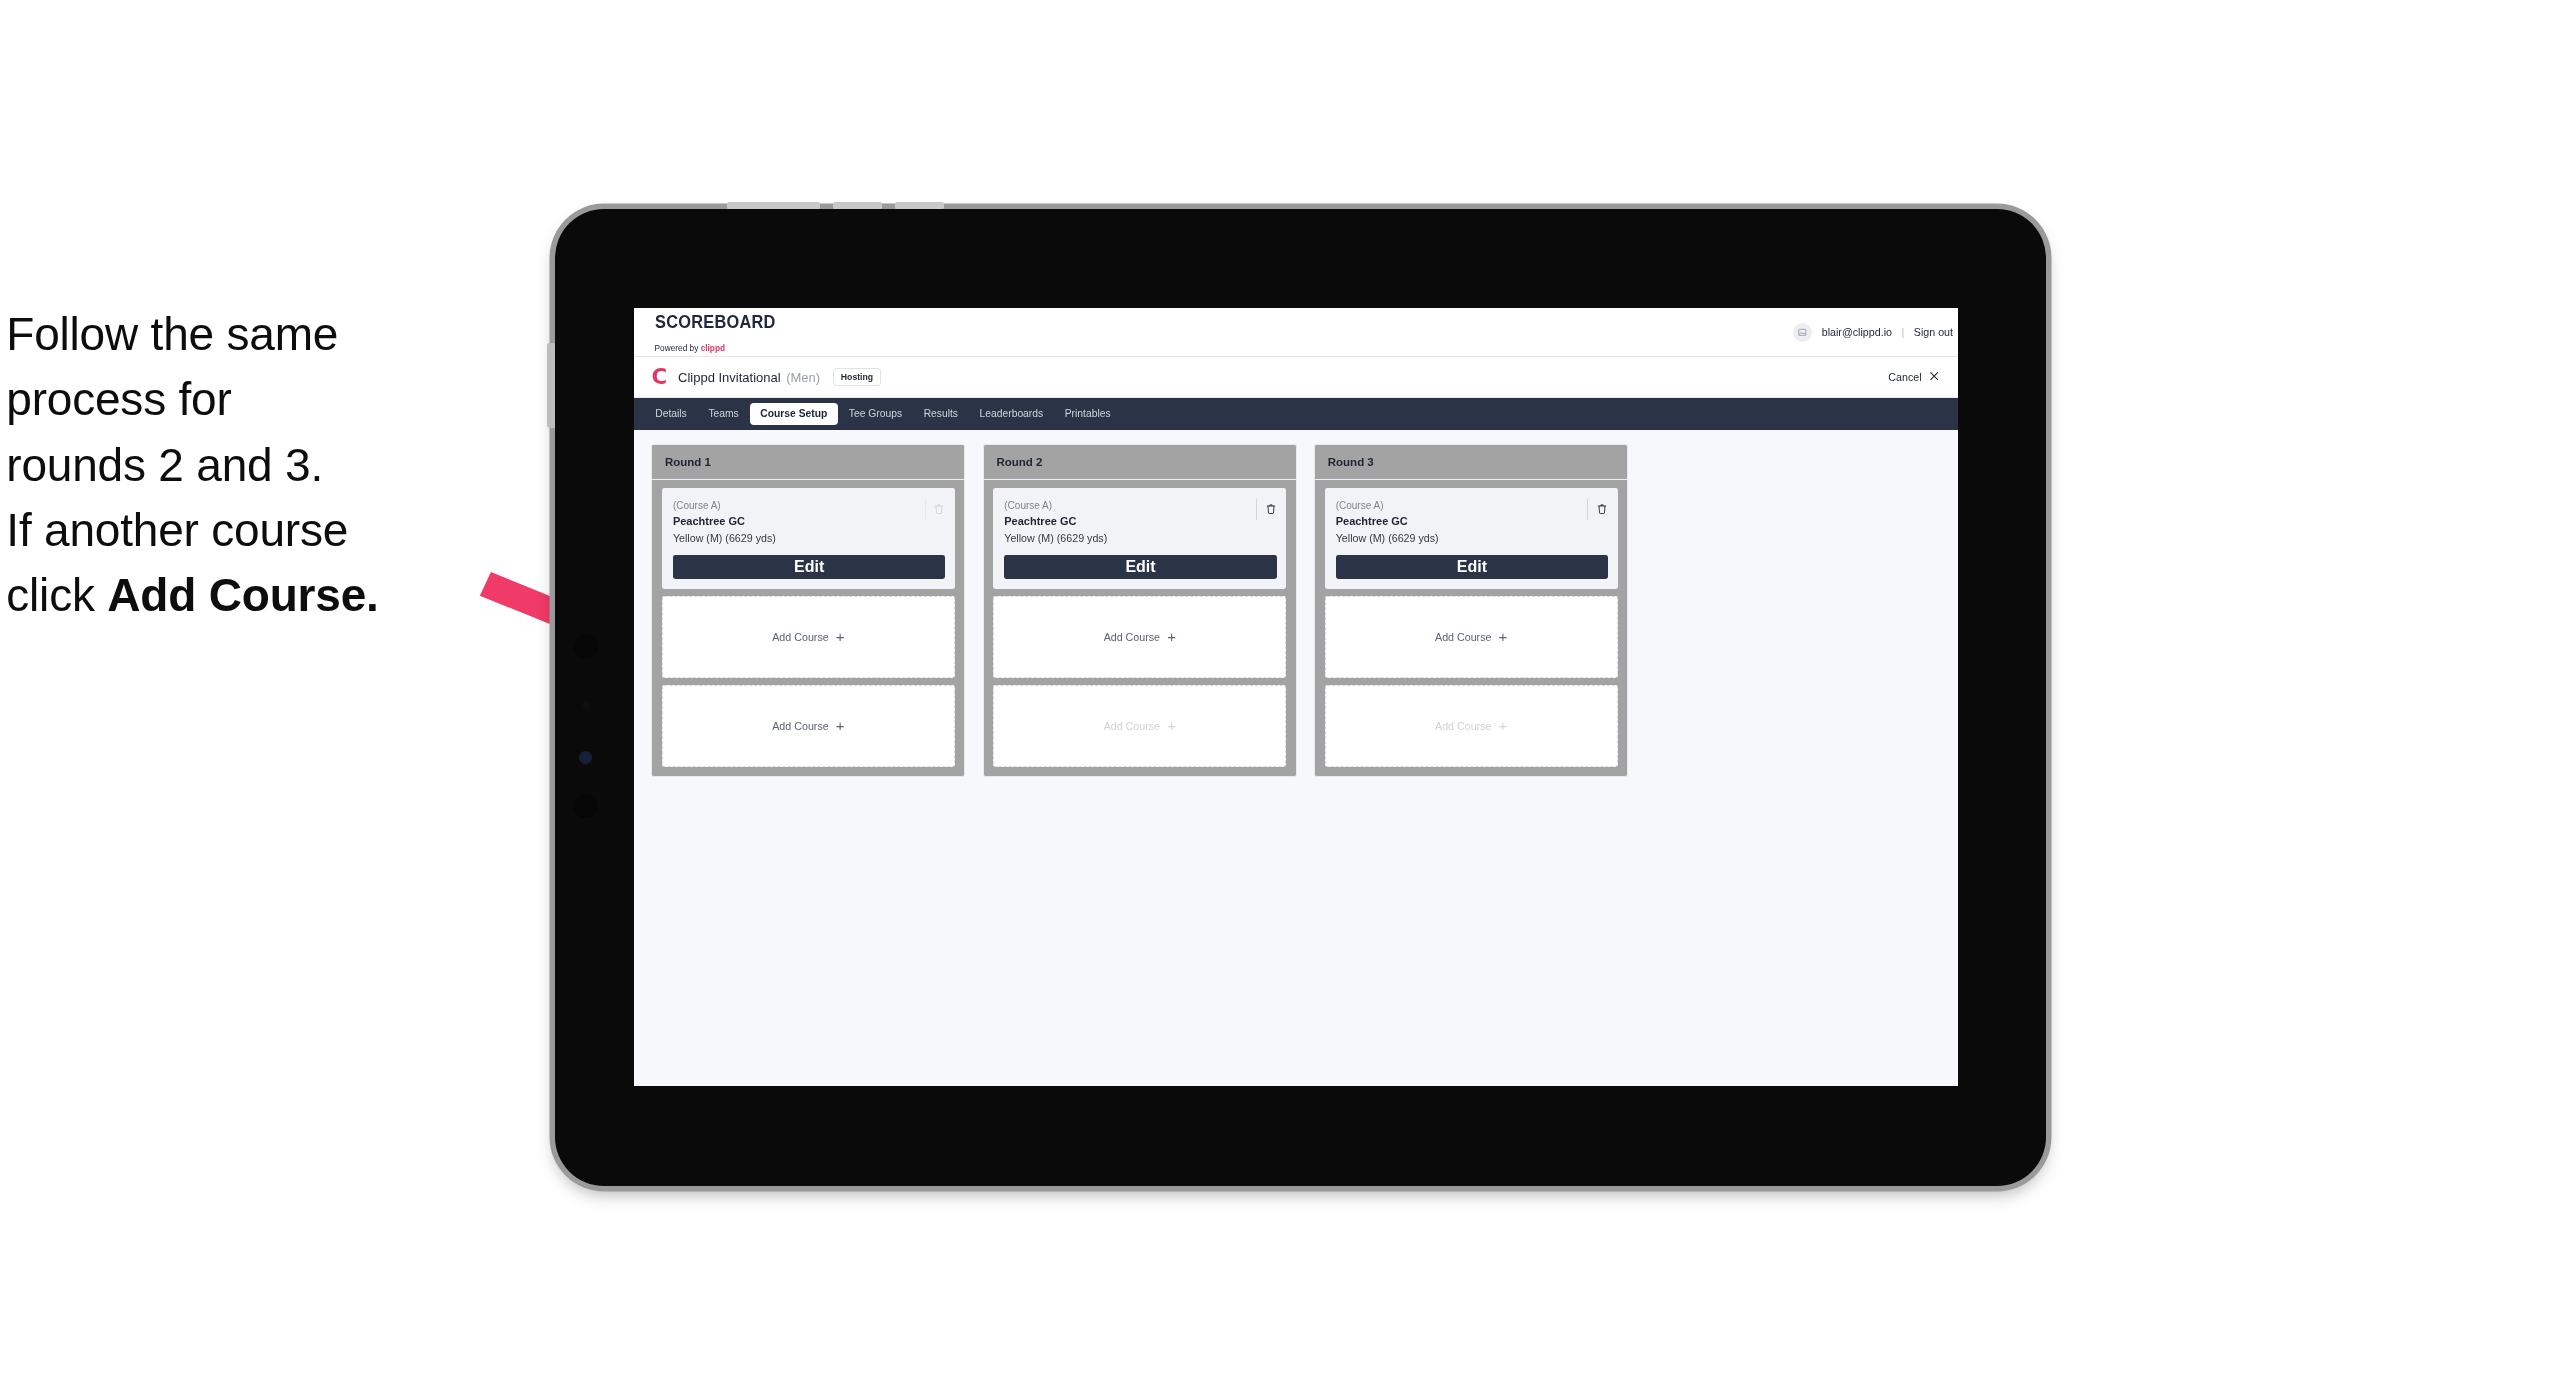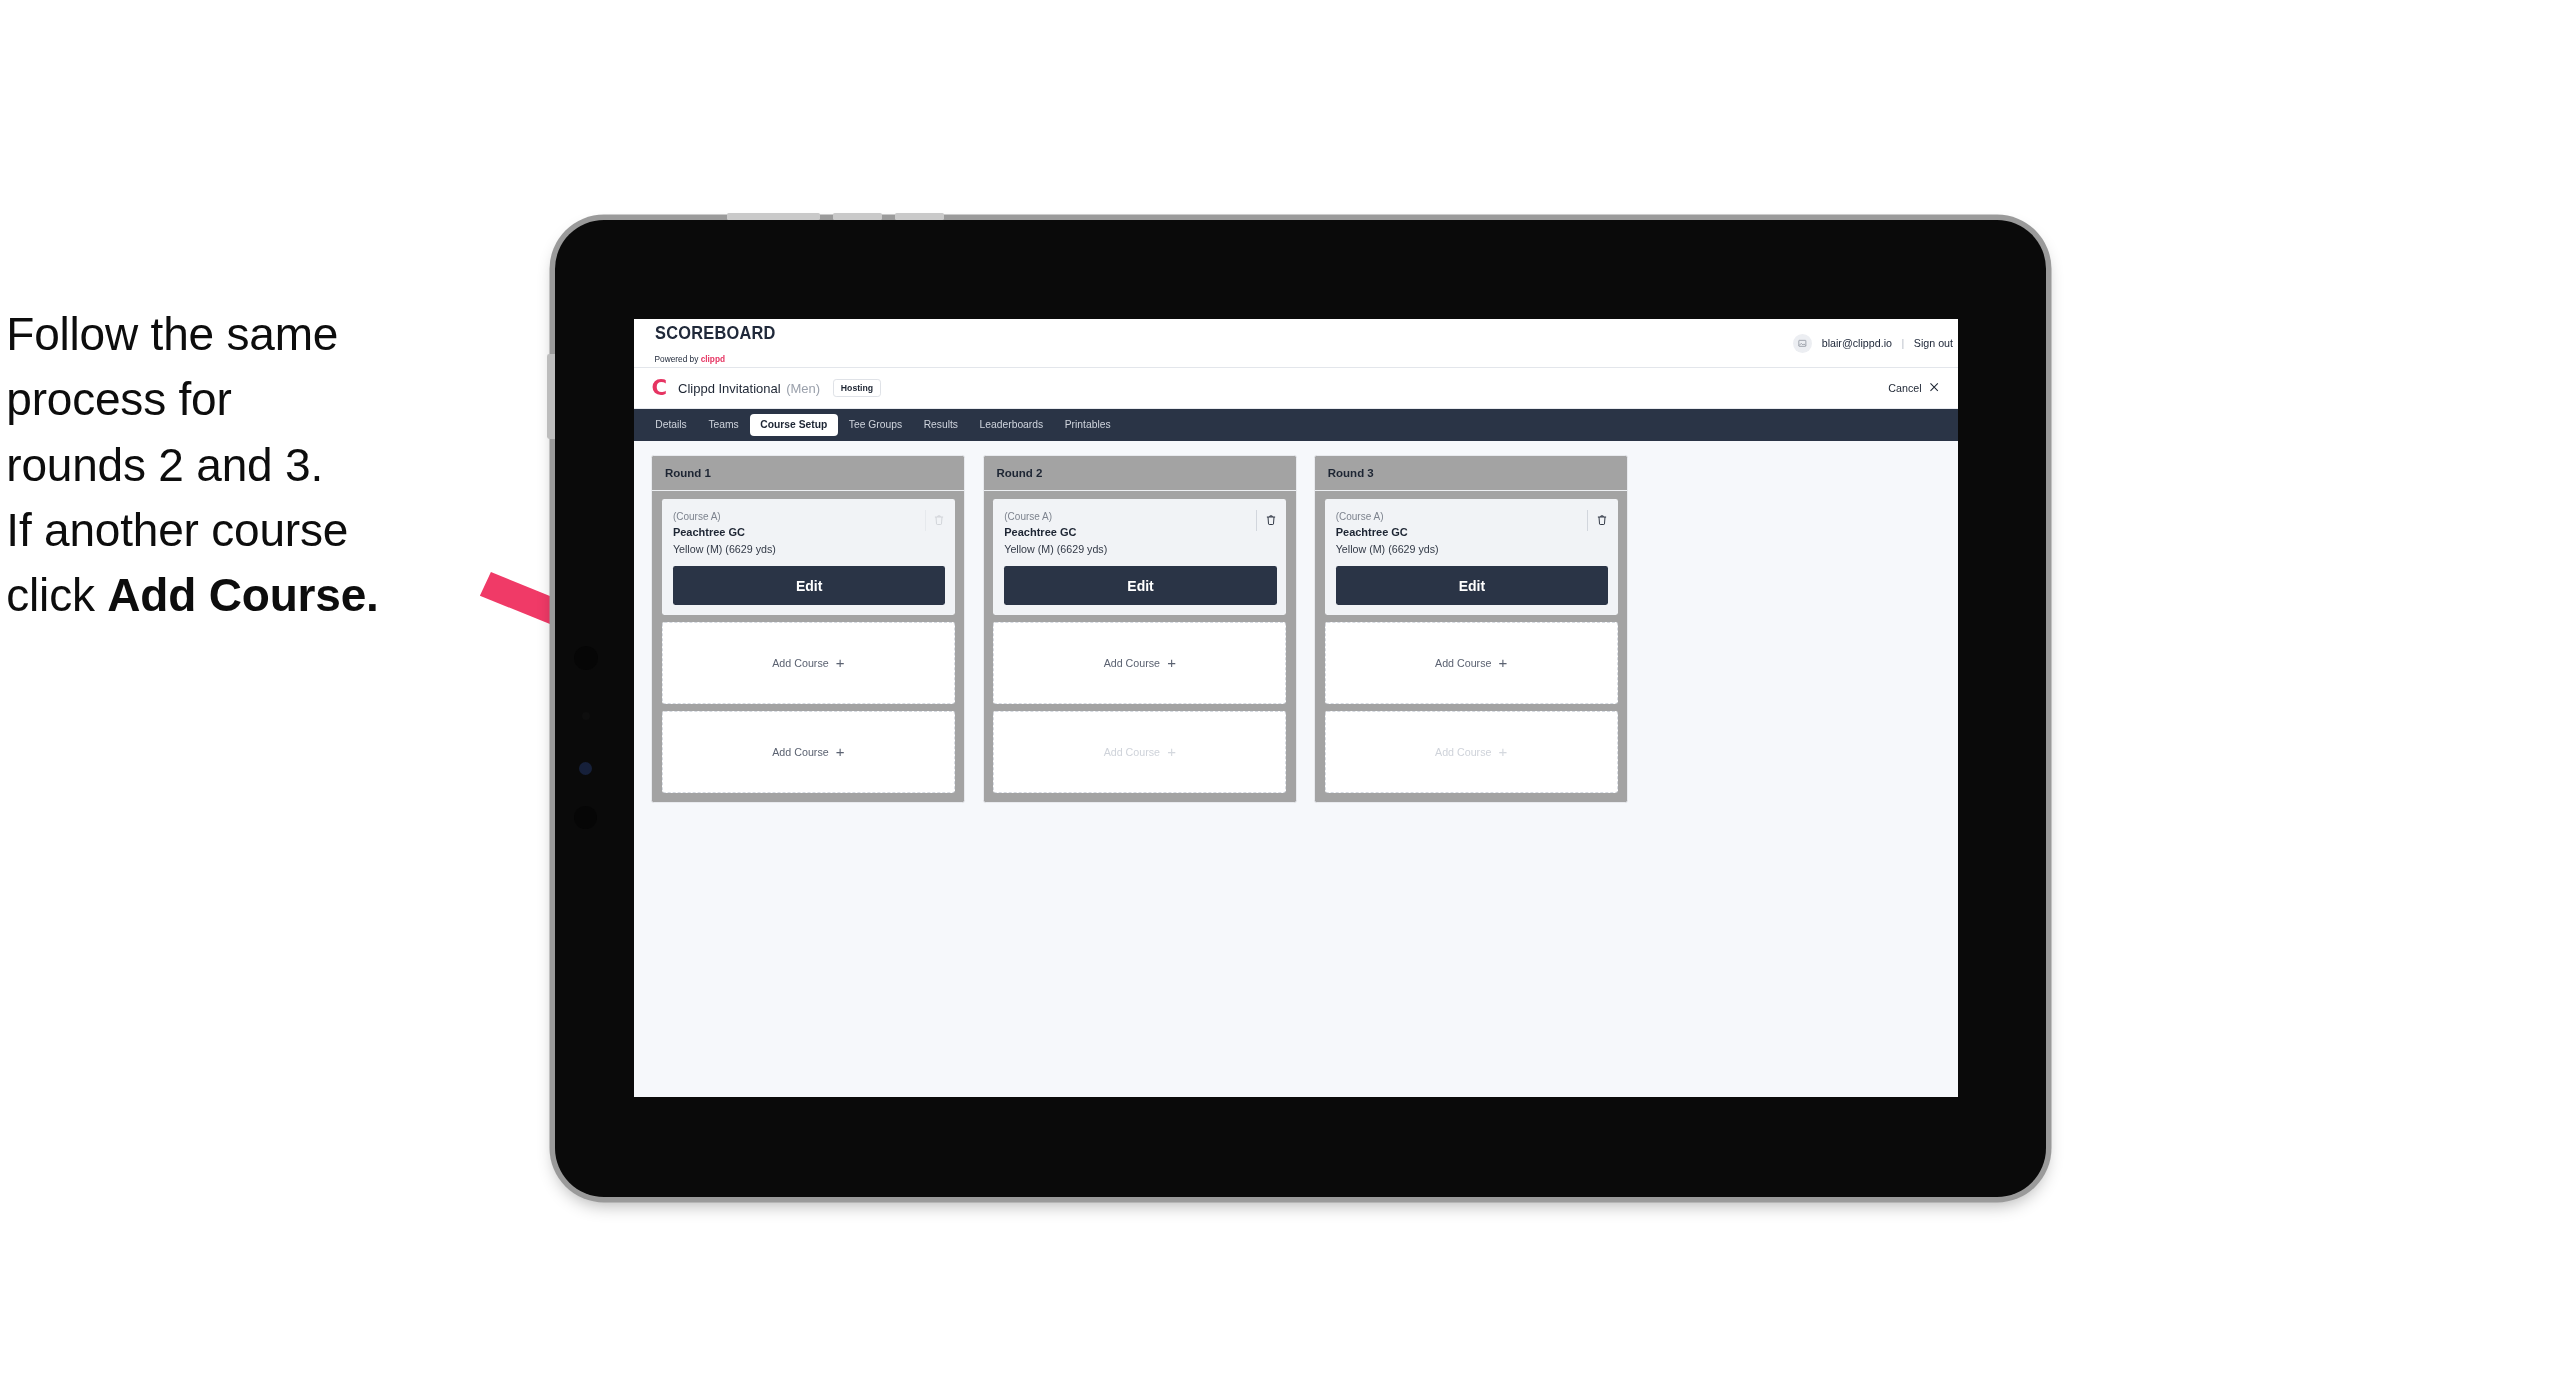--- a/index.html
+++ b/index.html
@@ -23,21 +23,21 @@
     letter-spacing: -0.2px;
   }
   .annotation .bold { font-weight: 700; }
 
   
   .arrow-svg { position: absolute; left: 442px; top: 537px; width: 363px; height: 190px; }
 
   
   .tablet {
     position: absolute;
-    left: 555px; top: 220px;
+    left: 555px; top: 209px;
     width: 1491px; height: 977px;
     background: #0a0a0a;
     border-radius: 49px;
     box-shadow: 0 0 0 5.5px #9a9a9a, 0 8px 17.4px rgba(0,0,0,0.30);
   }
   .tablet-edge-btn { position: absolute; background: #c9c9c9; border-radius: 1.6px; }
   .btn-top-1 { top: -7.1px; left: 172px; width: 93px; height: 7.1px; }
   .btn-top-2 { top: -7.1px; left: 278px; width: 49px; height: 7.1px; }
   .btn-top-3 { top: -7.1px; left: 340px; width: 49px; height: 7.1px; }
   .btn-left-side {
@@ -166,23 +166,23 @@
   .card-tools {
     position: absolute; top: 11px; right: 9.5px;
     display: flex; align-items: center; gap: 8px;
   }
   .divider-v { width: 0.8px; height: 20.5px; background: #d2d6dd; }
   .trash-icon { color: #1d2533; display: flex; }
   .trash-icon.faded { opacity: 0.16; }
   .divider-v.faded { opacity: 0.35; }
 
   .edit-btn {
-    margin-top: 8.7px; height: 39px; background: #2a3446; border-radius: 2.4px;
+    margin-top: 8.7px; height: 24px; background: #2a3446; border-radius: 2.4px;
     display: flex; align-items: center; justify-content: center;
-    color: #ffffff; font-size: 14px; font-weight: 700;
+    color: #ffffff; font-size: 16px; font-weight: 700;
   }
 
   .add-course {
     height: 82px; border: 0.8px dashed #d6dae1; border-radius: 2.4px;
     background: #ffffff;
     display: flex; align-items: center; justify-content: center; gap: 7.1px;
     font-size: 10.7px; color: #5b6271;
   }
   .add-course.faded { color: #cfd3da; }
   .add-course .plus { font-size: 15px; line-height: 1; font-weight: 300; }

